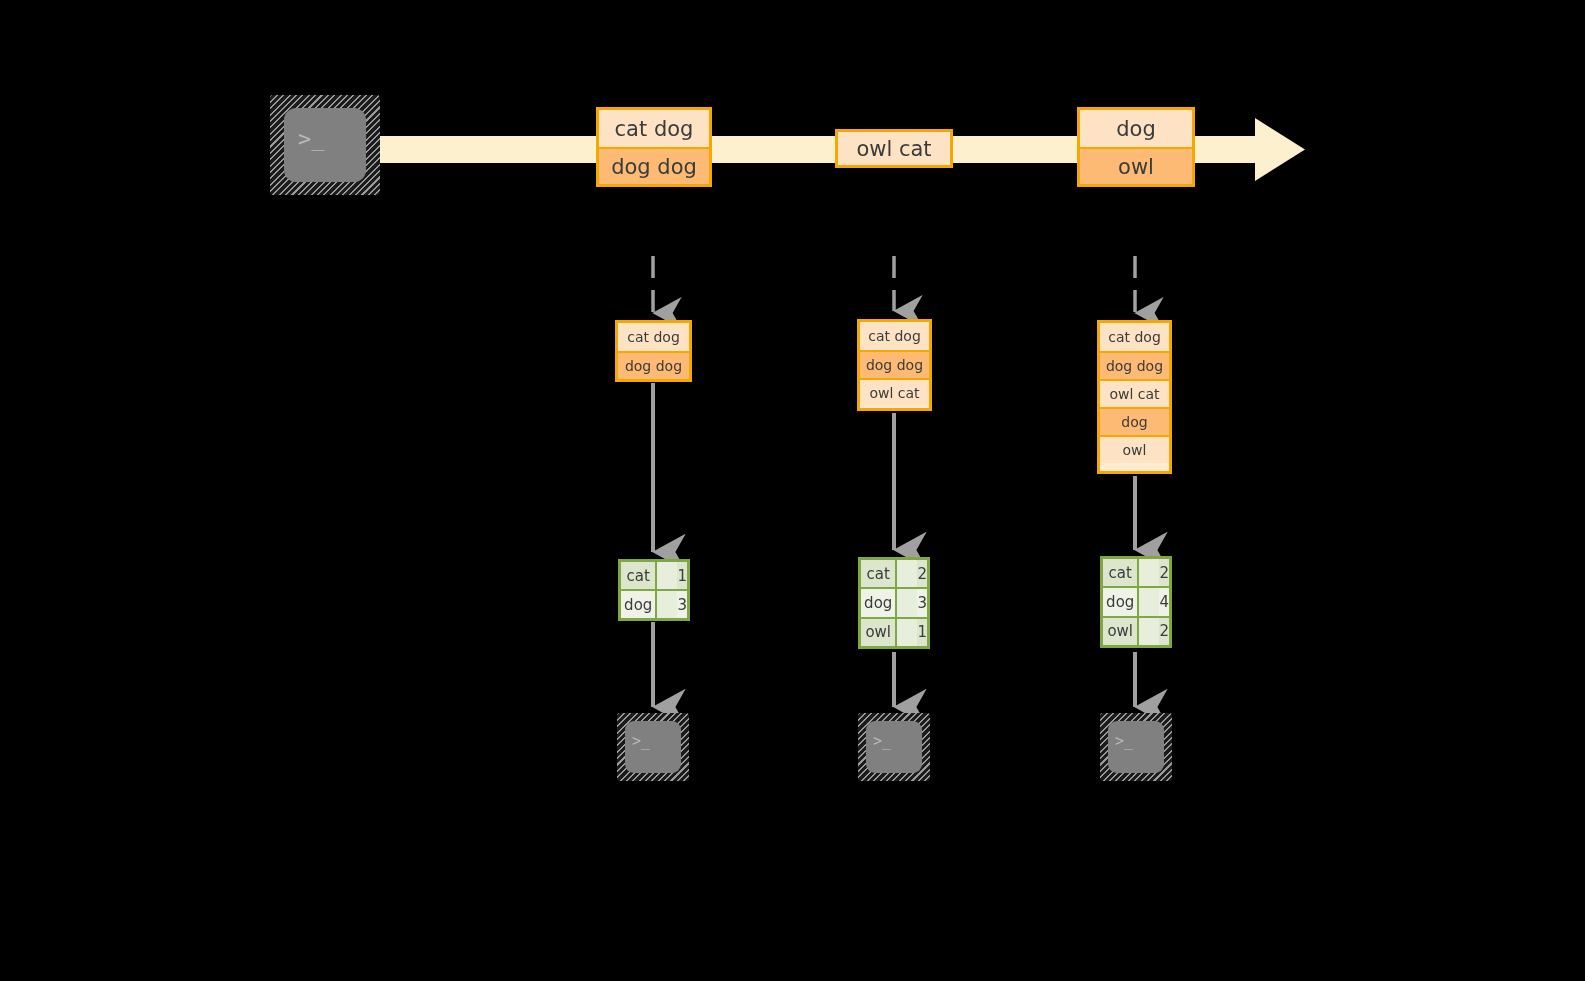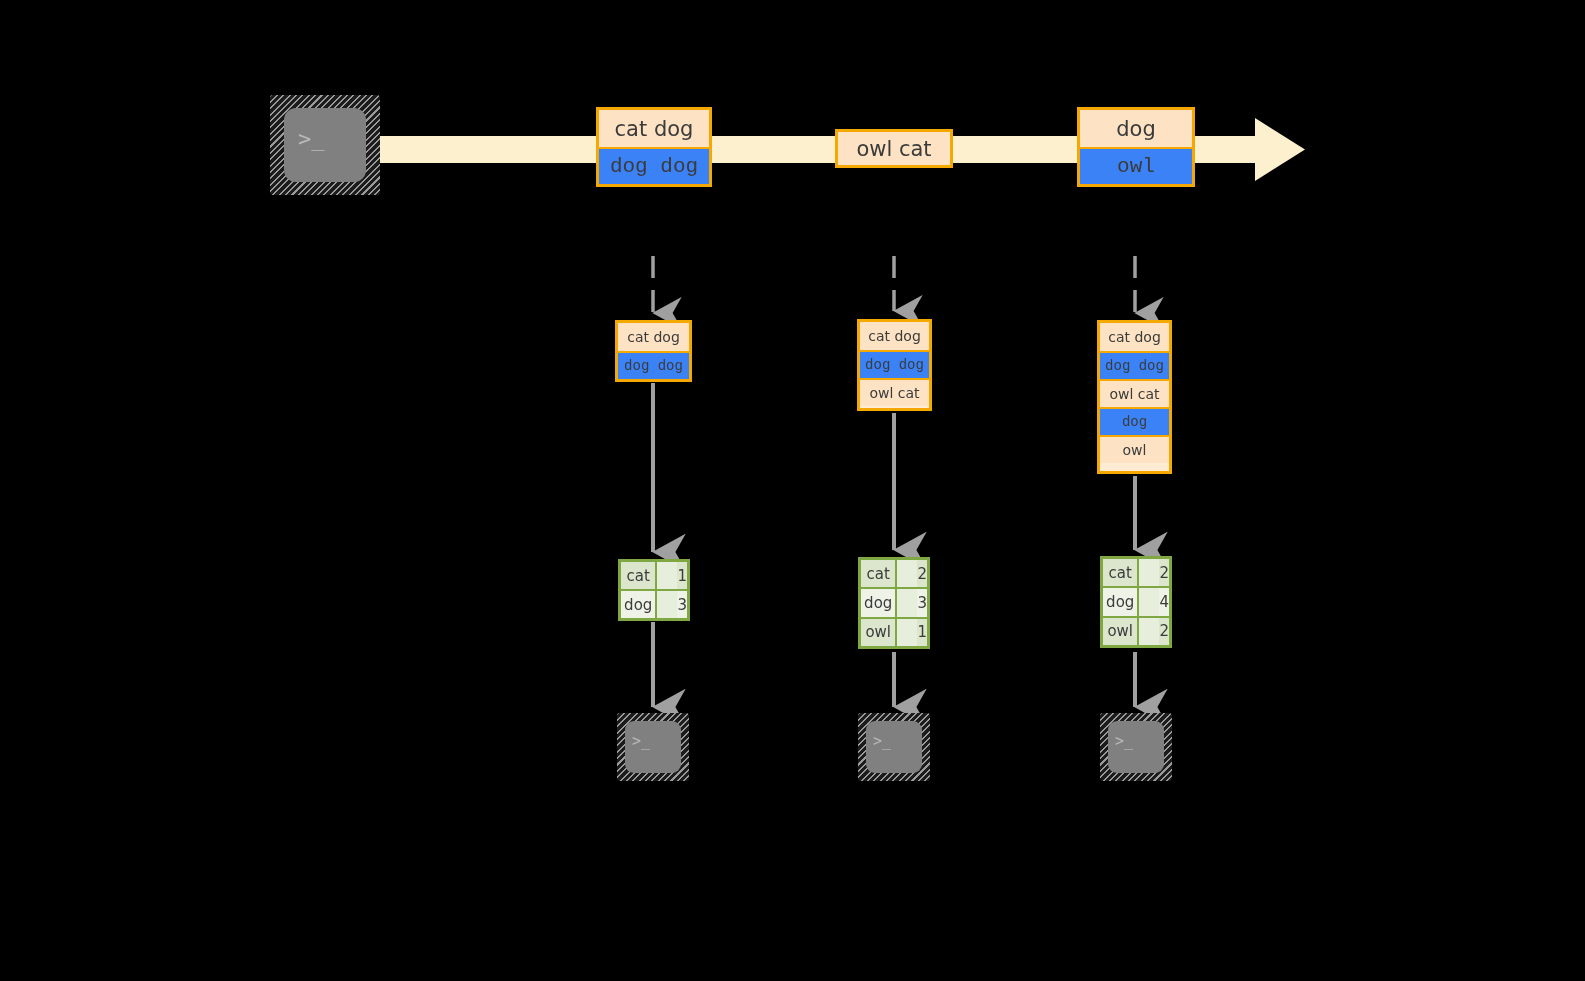--- a/index.html
+++ b/index.html
@@ -63,22 +63,21 @@
   .tablebox .row {
     box-sizing: border-box;
     display: flex;
     align-items: center;
     justify-content: center;
     color: #3b3b3b;
     white-space: nowrap;
     background: #FDE3C3;
   }
   .tablebox .row.alt {
-    background: #3b82f6;
-    font-family: Liberation Mono, monospace;
+    background: #fdba74;
   }
   .tablebox .row + .row {
     border-top: 2px solid #F5A800;
   }
   
   .greenbox {
     position: absolute;
     box-sizing: border-box;
     border: 3px solid #7FA843;
     background: #E7EEDC;

